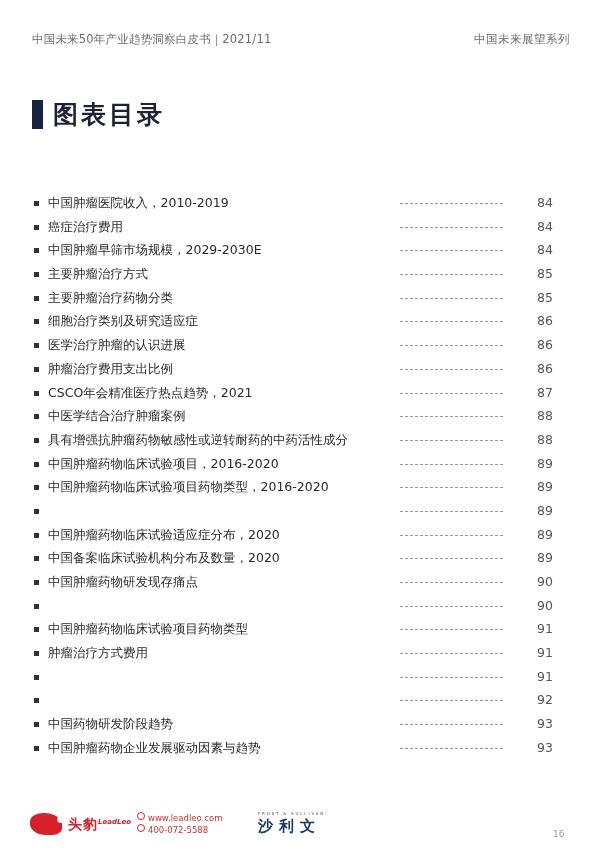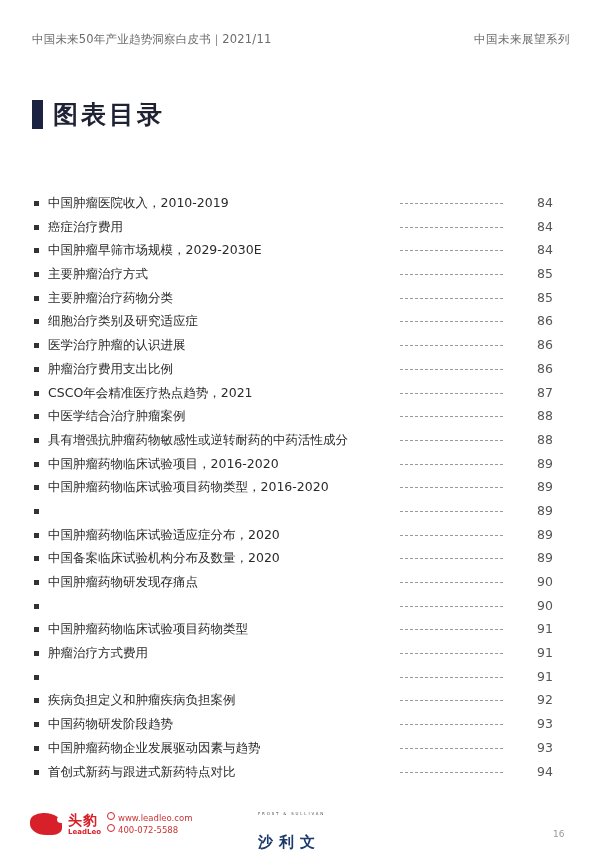--- a/index.html
+++ b/index.html
@@ -30,29 +30,29 @@
   .page {
     position: absolute; left: 537px; top: 3px; font-size: 12.5px; color: #555;
   }
   .footer-logo { position: absolute; left: 30px; top: 812px; display: flex; align-items: center; }
   .leopard {
     width: 32px; height: 22px; background: #d8202a; border-radius: 40% 55% 30% 50%; position: relative;
   }
   .leopard::after {
     content: ""; position: absolute; right: -4px; top: 3px; width: 9px; height: 7px; background: #fff; border-radius: 50%;
   }
-  .brand { margin-left: 6px; display: flex; flex-direction: column; line-height: 1; }
+  .brand { margin-left: 6px; display: flex; flex-direction: row; line-height: 1; }
   .brand-cn { color: #d8202a; font-weight: bold; font-size: 14px; letter-spacing: 1px; }
-  .brand-en { color: #d8202a; font-weight: bold; font-size: 7px; margin-top: 2px; }
+  .brand-en { color: #d8202a; font-weight: bold; font-size: 7px; font-style: italic; margin-top: 2px; }
   .contacts { margin-left: 6px; display: flex; flex-direction: column; font-size: 8.5px; color: #c33; line-height: 12px; }
   .contact-row { display: flex; align-items: flex-start; }
   .cicon { display: inline-block; width: 8px; height: 8px; border-radius: 50%; border: 1.3px solid #d8202a; margin-right: 3px; box-sizing: border-box; }
   .fs-logo { position: absolute; left: 258px; top: 811px; display: flex; flex-direction: column; align-items: flex-start; }
   .fs-en { font-size: 4px; color: #555; letter-spacing: 1.8px; }
-  .fs-cn { font-size: 15px; font-weight: bold; color: #1b3a6b; letter-spacing: 6px; margin-top: 17px; }
+  .fs-cn { font-size: 15px; font-weight: bold; color: #1b3a6b; letter-spacing: 6px; margin-top: 1px; }
   .page-num { position: absolute; left: 553px; top: 829px; font-size: 9px; color: #999; }
 </style>
 </head>
 <body>
 
 <div class="header-left">中国未来50年产业趋势洞察白皮书｜2021/11</div>
 <div class="header-right">中国未来展望系列</div>
 
 <div class="title-wrap">
   <div class="title-bar"></div>
@@ -178,41 +178,34 @@
       <span class="leader"></span>
       <span class="page">91</span>
     </div>
     <div class="row">
       <span class="bullet"></span>
       <span class="leader"></span>
       <span class="page">91</span>
     </div>
     <div class="row">
       <span class="bullet"></span>
-      <span class="label">疾病负担定义和肿瘤疾病负担案例</span>
       <span class="leader"></span>
       <span class="page">92</span>
     </div>
     <div class="row">
       <span class="bullet"></span>
       <span class="label">中国药物研发阶段趋势</span>
       <span class="leader"></span>
       <span class="page">93</span>
     </div>
     <div class="row">
       <span class="bullet"></span>
       <span class="label">中国肿瘤药物企业发展驱动因素与趋势</span>
       <span class="leader"></span>
       <span class="page">93</span>
-    </div>
-    <div class="row">
-      <span class="bullet"></span>
-      <span class="label">首创式新药与跟进式新药特点对比</span>
-      <span class="leader"></span>
-      <span class="page">94</span>
     </div>
   </div>
 
 <div class="footer-logo">
   <div class="leopard"></div>
   <div class="brand">
     <span class="brand-cn">头豹</span>
     <span class="brand-en">LeadLeo</span>
   </div>
   <div class="contacts">

